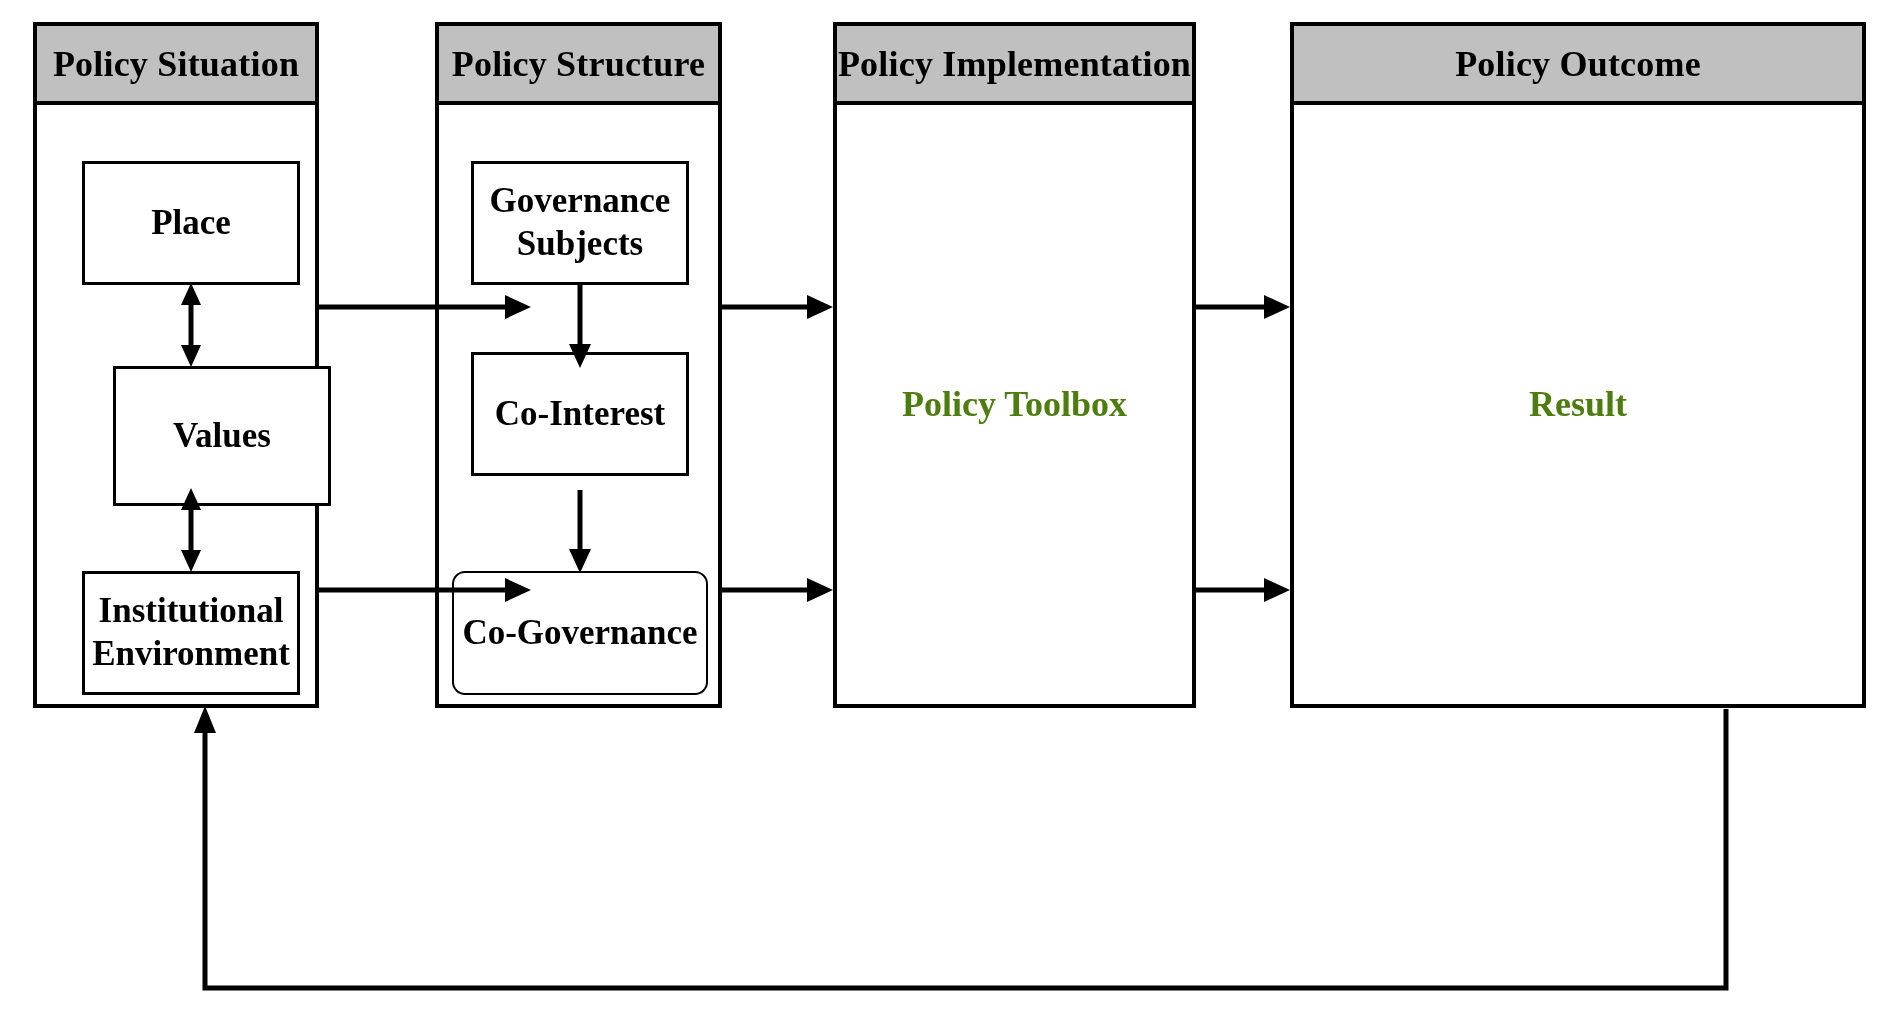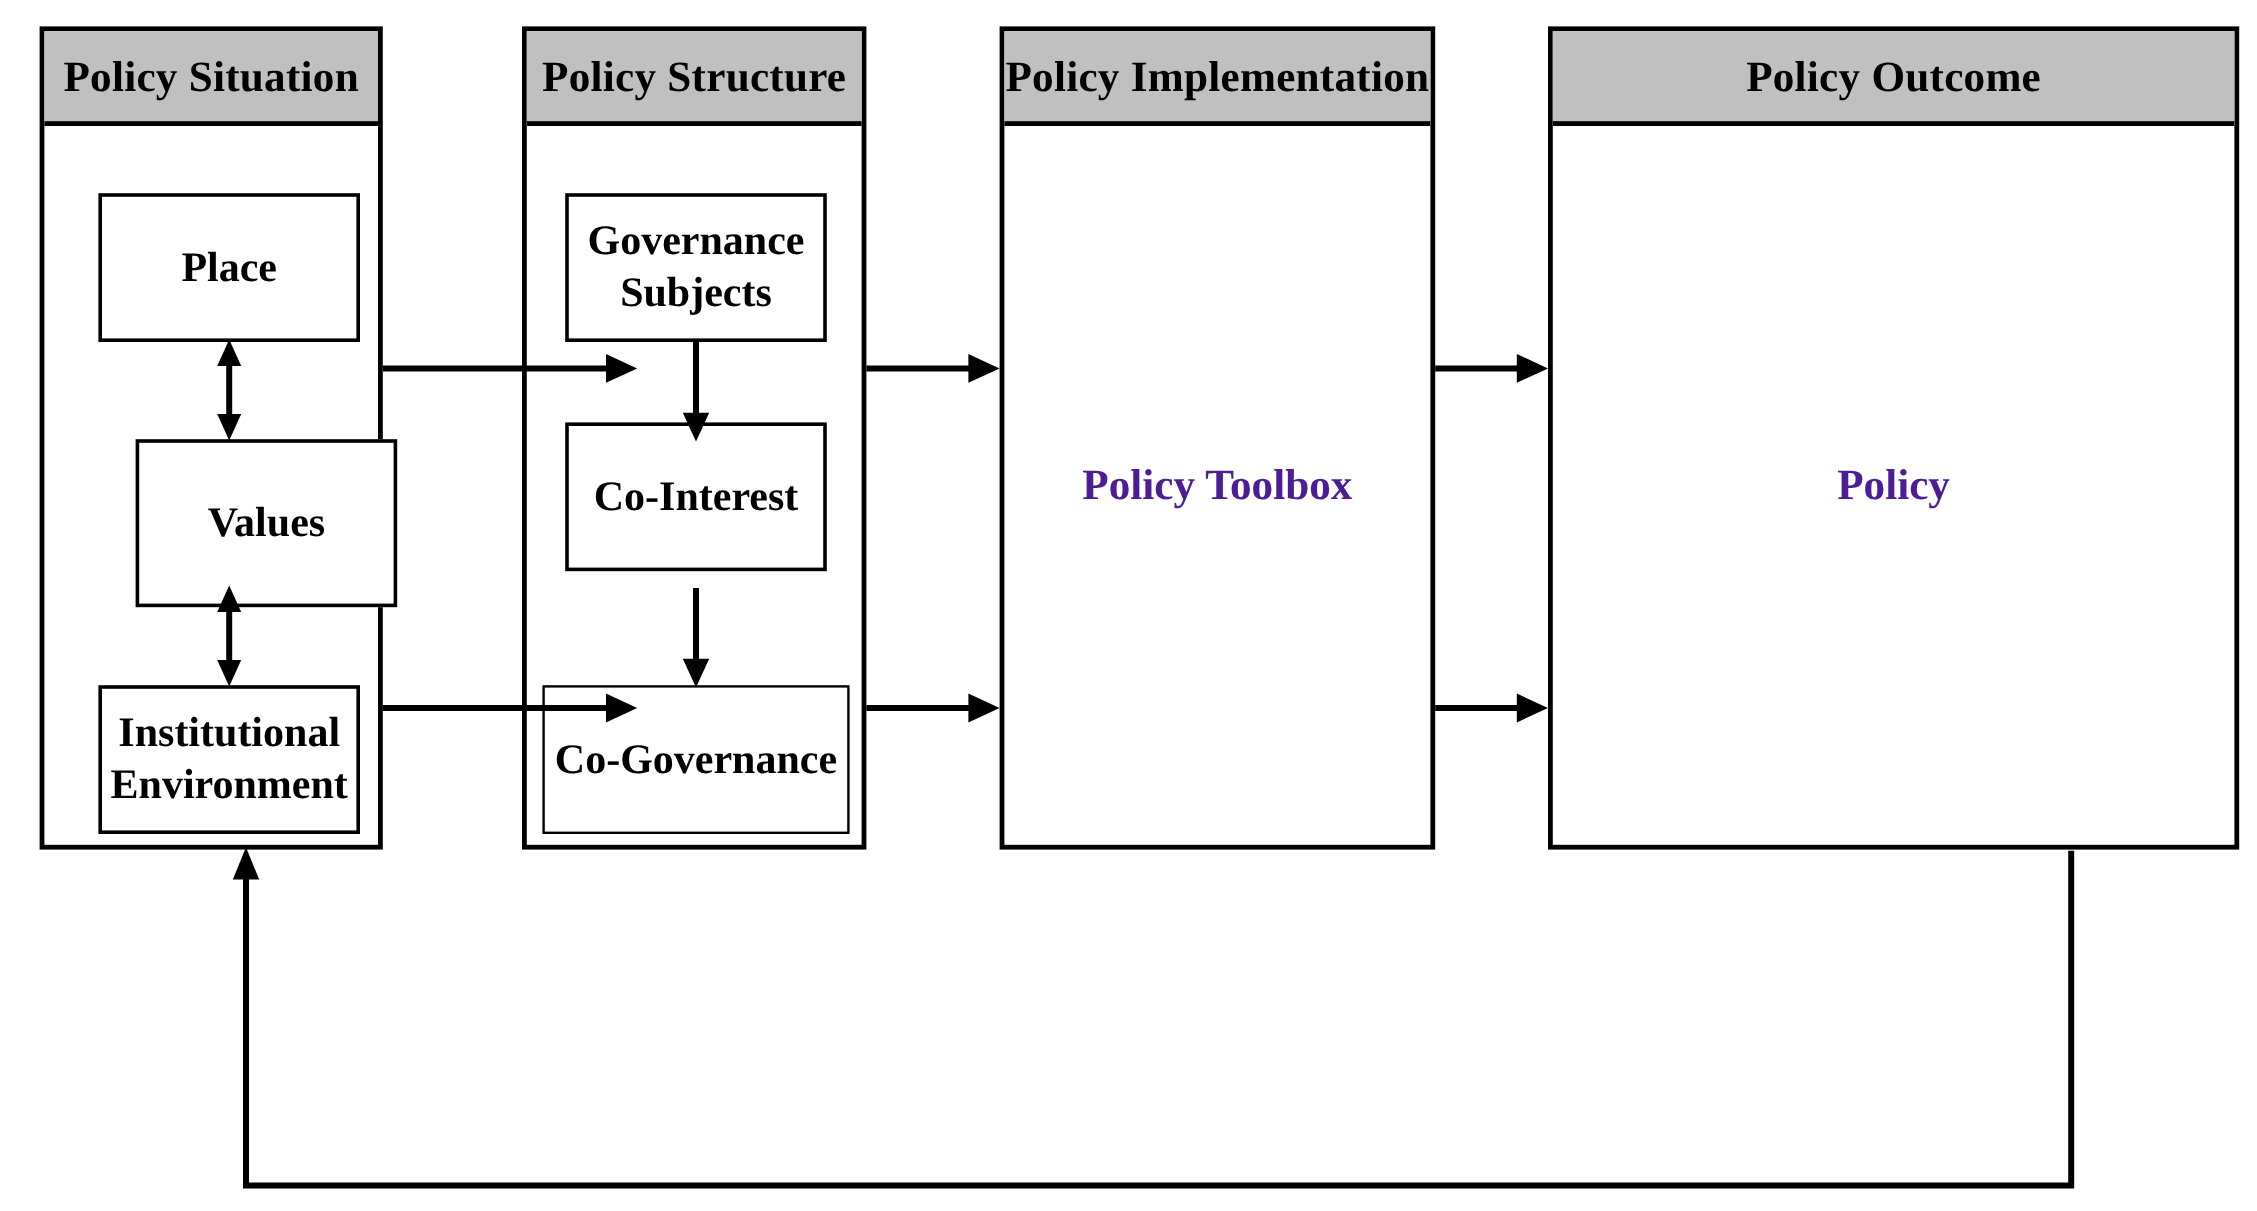--- a/index.html
+++ b/index.html
@@ -59,29 +59,30 @@
     align-items: center;
     justify-content: center;
     text-align: center;
     font-weight: bold;
     font-size: 35px;
     line-height: 1.22;
     color: #000000;
   }
   .node-box.thin {
     border-width: 2px;
+    border-radius: 13px;
   }
   .center-label {
     position: absolute;
     left: 0;
     right: 0;
     text-align: center;
     font-weight: bold;
     font-size: 36px;
-    color: #4c1d95;
+    color: #4d7c0f;
   }
   .arrow-line {
     stroke: #000000;
     fill: none;
   }
   .arrow-head {
     fill: #000000;
     stroke: none;
   }
 </style>
@@ -145,21 +146,21 @@
   <div class="panel" style="left:833px; top:22px; width:363px; height:686px;">
     <div class="panel-header">Policy Implementation</div>
     <div class="panel-body">
       <div class="center-label" style="top:278px;">Policy Toolbox</div>
     </div>
   </div>
 
   <div class="panel" style="left:1290px; top:22px; width:576px; height:686px;">
     <div class="panel-header">Policy Outcome</div>
     <div class="panel-body">
-      <div class="center-label" style="top:278px;">Policy</div>
+      <div class="center-label" style="top:278px;">Result</div>
     </div>
   </div>
 
   <svg class="svg-layer">
 
     <g>
       <line class="arrow-line" x1="319" y1="307" x2="512" y2="307" stroke-width="5"></line>
       <polygon class="arrow-head" points="531,307 505,295 505,319"></polygon>
     </g>
 

